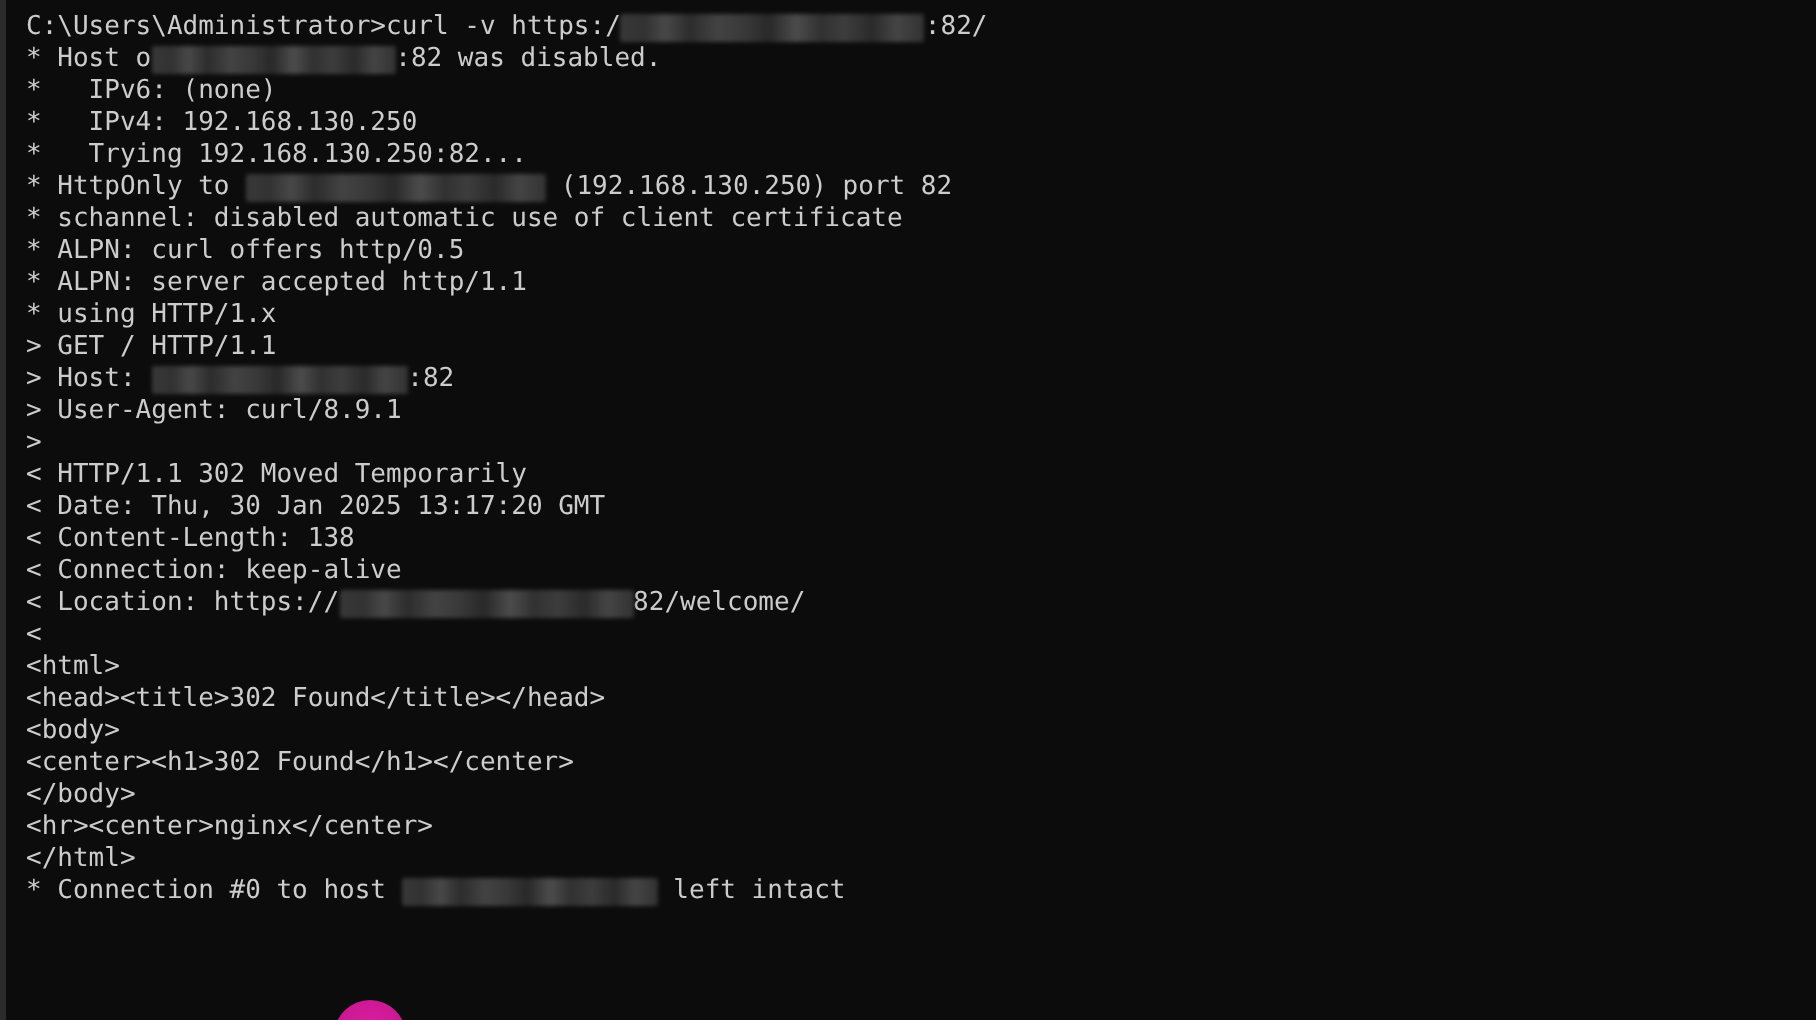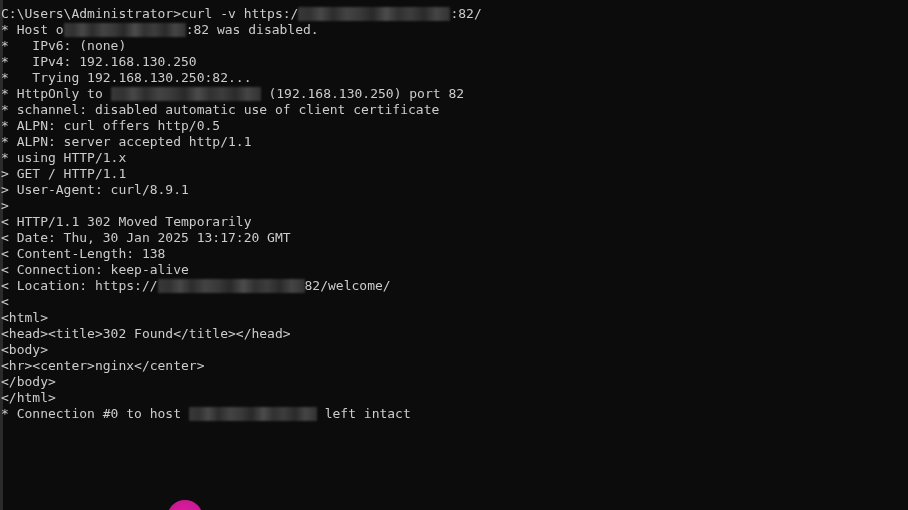--- a/index.html
+++ b/index.html
@@ -32,21 +32,21 @@
   #scroll-thumb {
     position: absolute;
     left: 0;
     top: 0;
     width: 3px;
     height: 510px;
     background: #2b2b2b;
   }
   #console-lines {
     position: absolute;
-    left: 0;
+    left: 12px;
     top: 6px;
     width: 788px;
   }
   .line {
     height: 16px;
     line-height: 16px;
     white-space: pre;
     letter-spacing: 0px;
     padding-left: 1px;
   }
@@ -92,32 +92,34 @@
       <div class="line"><span class="seg">* Host o</span><span class="redact" style="width: 122px;"></span><span class="seg">:82 was disabled.</span></div>
       <div class="line"><span class="seg">*   IPv6: (none)</span></div>
       <div class="line"><span class="seg">*   IPv4: 192.168.130.250</span></div>
       <div class="line"><span class="seg">*   Trying 192.168.130.250:82...</span></div>
       <div class="line"><span class="seg">* HttpOnly to </span><span class="redact" style="width: 150px;"></span><span class="seg"> (192.168.130.250) port 82</span></div>
       <div class="line"><span class="seg">* schannel: disabled automatic use of client certificate</span></div>
       <div class="line"><span class="seg">* ALPN: curl offers http/0.5</span></div>
       <div class="line"><span class="seg">* ALPN: server accepted http/1.1</span></div>
       <div class="line"><span class="seg">* using HTTP/1.x</span></div>
       <div class="line"><span class="seg">&gt; GET / HTTP/1.1</span></div>
+      <div class="line"><span class="seg">&gt; Host: </span><span class="redact" style="width: 128px;"></span><span class="seg">:82</span></div>
       <div class="line"><span class="seg">&gt; User-Agent: curl/8.9.1</span></div>
       <div class="line"><span class="seg">&gt; </span></div>
       <div class="line"><span class="seg">&lt; HTTP/1.1 302 Moved Temporarily</span></div>
       <div class="line"><span class="seg">&lt; Date: Thu, 30 Jan 2025 13:17:20 GMT</span></div>
       <div class="line"><span class="seg">&lt; Content-Length: 138</span></div>
       <div class="line"><span class="seg">&lt; Connection: keep-alive</span></div>
       <div class="line"><span class="seg">&lt; Location: https://</span><span class="redact" style="width: 147px;"></span><span class="seg">82/welcome/</span></div>
       <div class="line"><span class="seg">&lt; </span></div>
       <div class="line"><span class="seg">&lt;html&gt;</span></div>
       <div class="line"><span class="seg">&lt;head&gt;&lt;title&gt;302 Found&lt;/title&gt;&lt;/head&gt;</span></div>
       <div class="line"><span class="seg">&lt;body&gt;</span></div>
+      <div class="line"><span class="seg">&lt;center&gt;&lt;h1&gt;302 Found&lt;/h1&gt;&lt;/center&gt;</span></div>
+      <div class="line"><span class="seg">&lt;/body&gt;</span></div>
       <div class="line"><span class="seg">&lt;hr&gt;&lt;center&gt;nginx&lt;/center&gt;</span></div>
-      <div class="line"><span class="seg">&lt;/body&gt;</span></div>
       <div class="line"><span class="seg">&lt;/html&gt;</span></div>
       <div class="line"><span class="seg">* Connection #0 to host </span><span class="redact" style="width: 128px;"></span><span class="seg"> left intact</span></div>
     </div>
 
   <div id="cursor-blob"></div>
 
 </div>
 
 </body></html>

